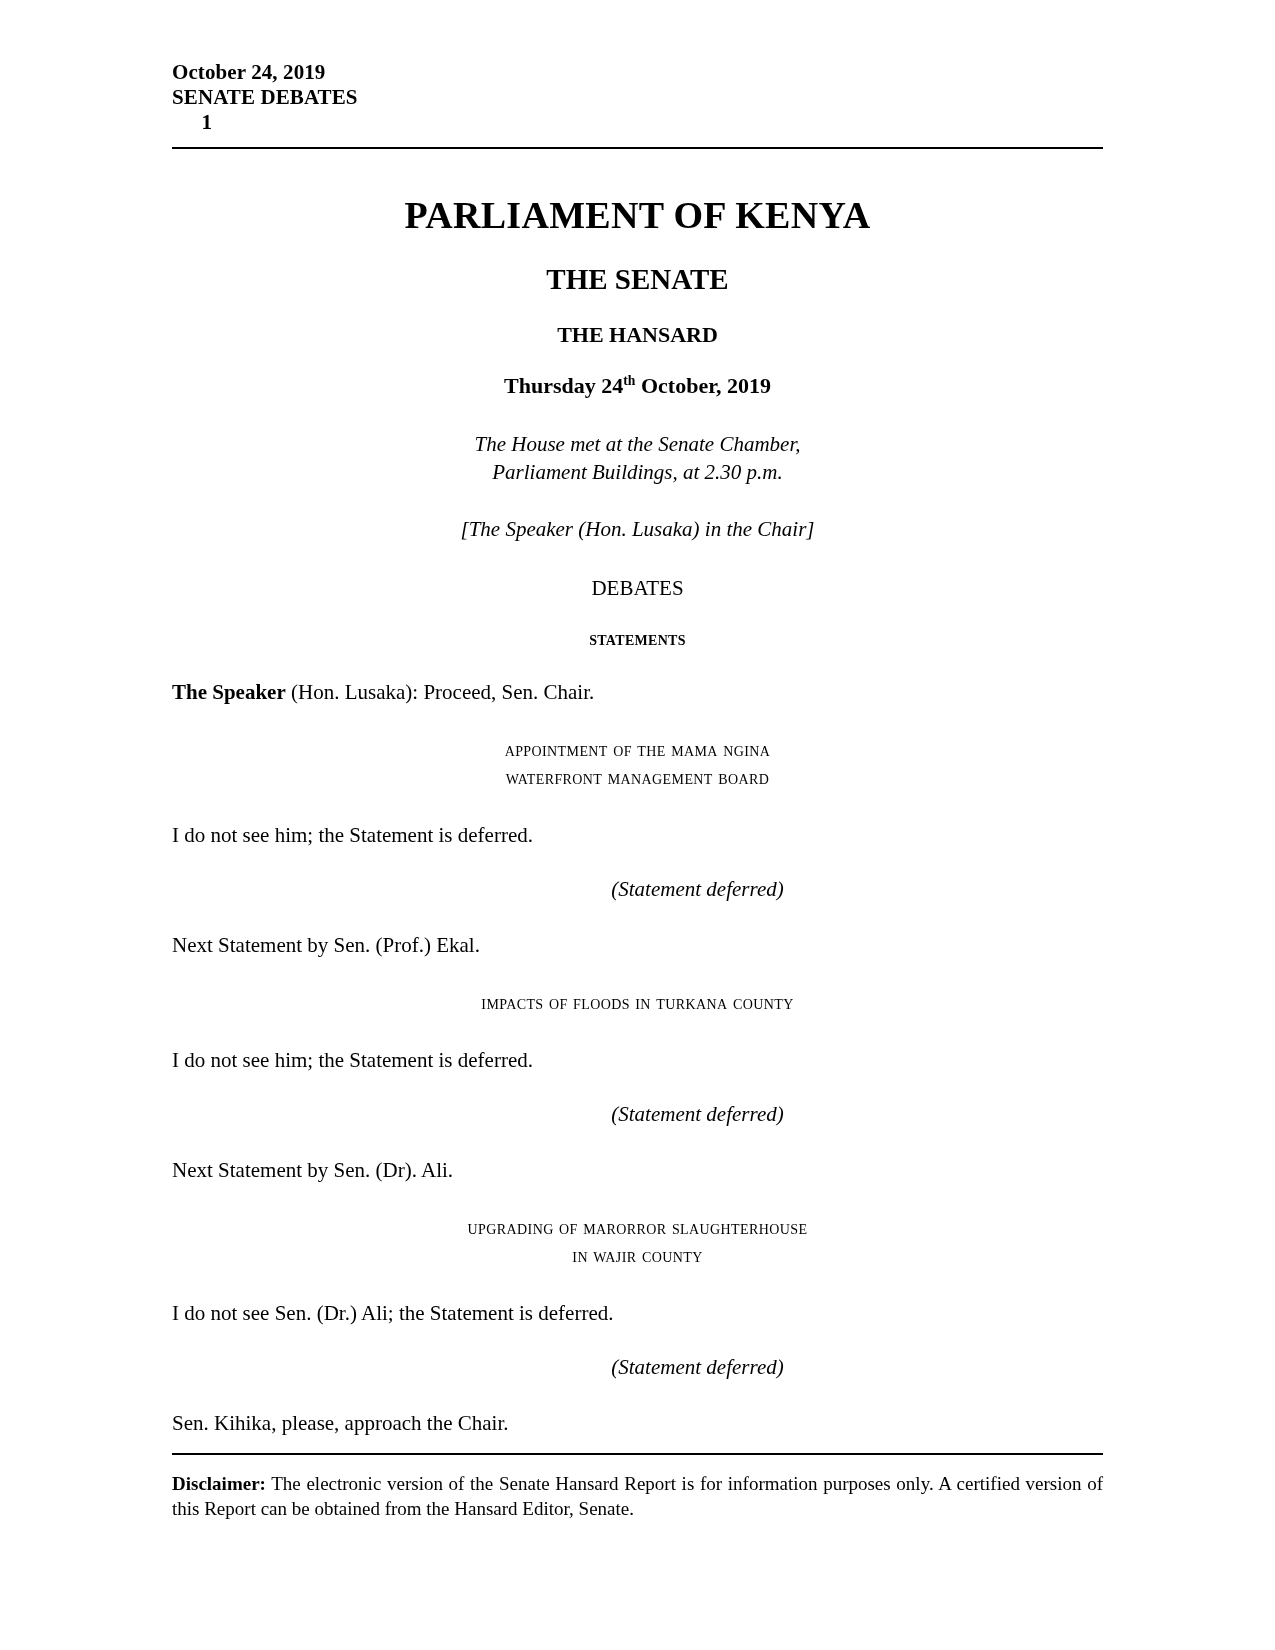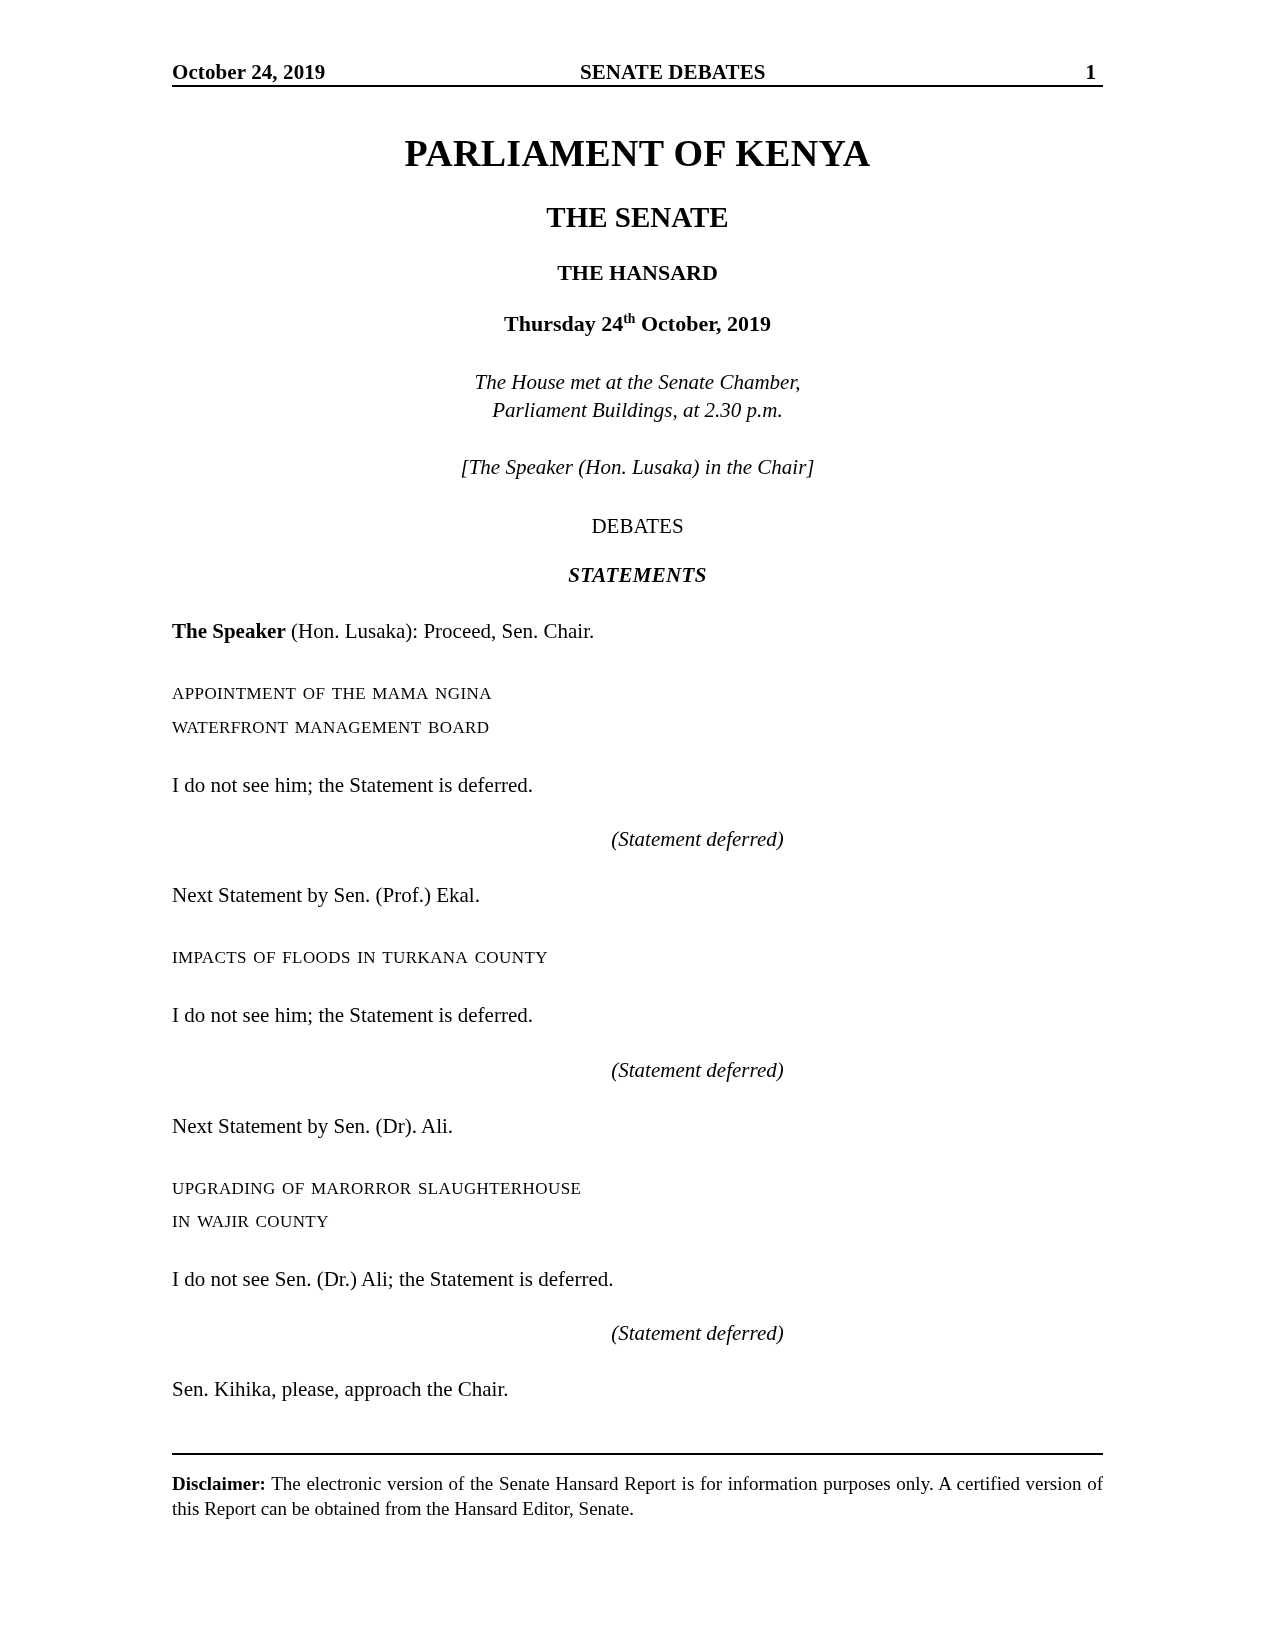--- a/index.html
+++ b/index.html
@@ -27,21 +27,22 @@
   }
 
   
   .header-row {
     display: flex;
     align-items: baseline;
     justify-content: space-between;
     font-size: 21px;
     font-weight: bold;
     letter-spacing: 0.1px;
-    padding-bottom: 0;
+    padding-bottom: 12px;
+    flex-direction: column;
   }
   .header-date { white-space: nowrap; }
   .header-title {
     flex: 1;
     text-align: center;
     margin-left: -36px;
     white-space: nowrap;
   }
   .header-page {
     width: 40px;
@@ -93,39 +94,39 @@
   .centered-italic.tight { margin-top: 30px; }
 
   .prayer {
     text-align: center;
     font-size: 21px;
     margin-top: 32px;
   }
 
   .section-head {
     text-align: center;
-    font-size: 21px;
-    font-weight: bold;
-    margin-top: 24px;
+    font-size: 14px;
+    font-weight: bold;
+    margin-top: 32px;
     letter-spacing: 0.3px;
-    font-style: italic;
   }
 
   
   .para {
     font-size: 21px;
     margin-top: 30px;
     line-height: 1.3;
     text-align: left;
   }
   .para b { font-weight: bold; }
 
   
   .smallcaps-head {
-    font-size: 24px;
+    text-align: center;
+    font-size: 20px;
     font-variant: small-caps;
     text-transform: lowercase;
     letter-spacing: 0.4px;
     line-height: 1.38;
     margin-top: 30px;
   }
   .smallcaps-head .line { display: block; }
 
   
   .defer-note {

